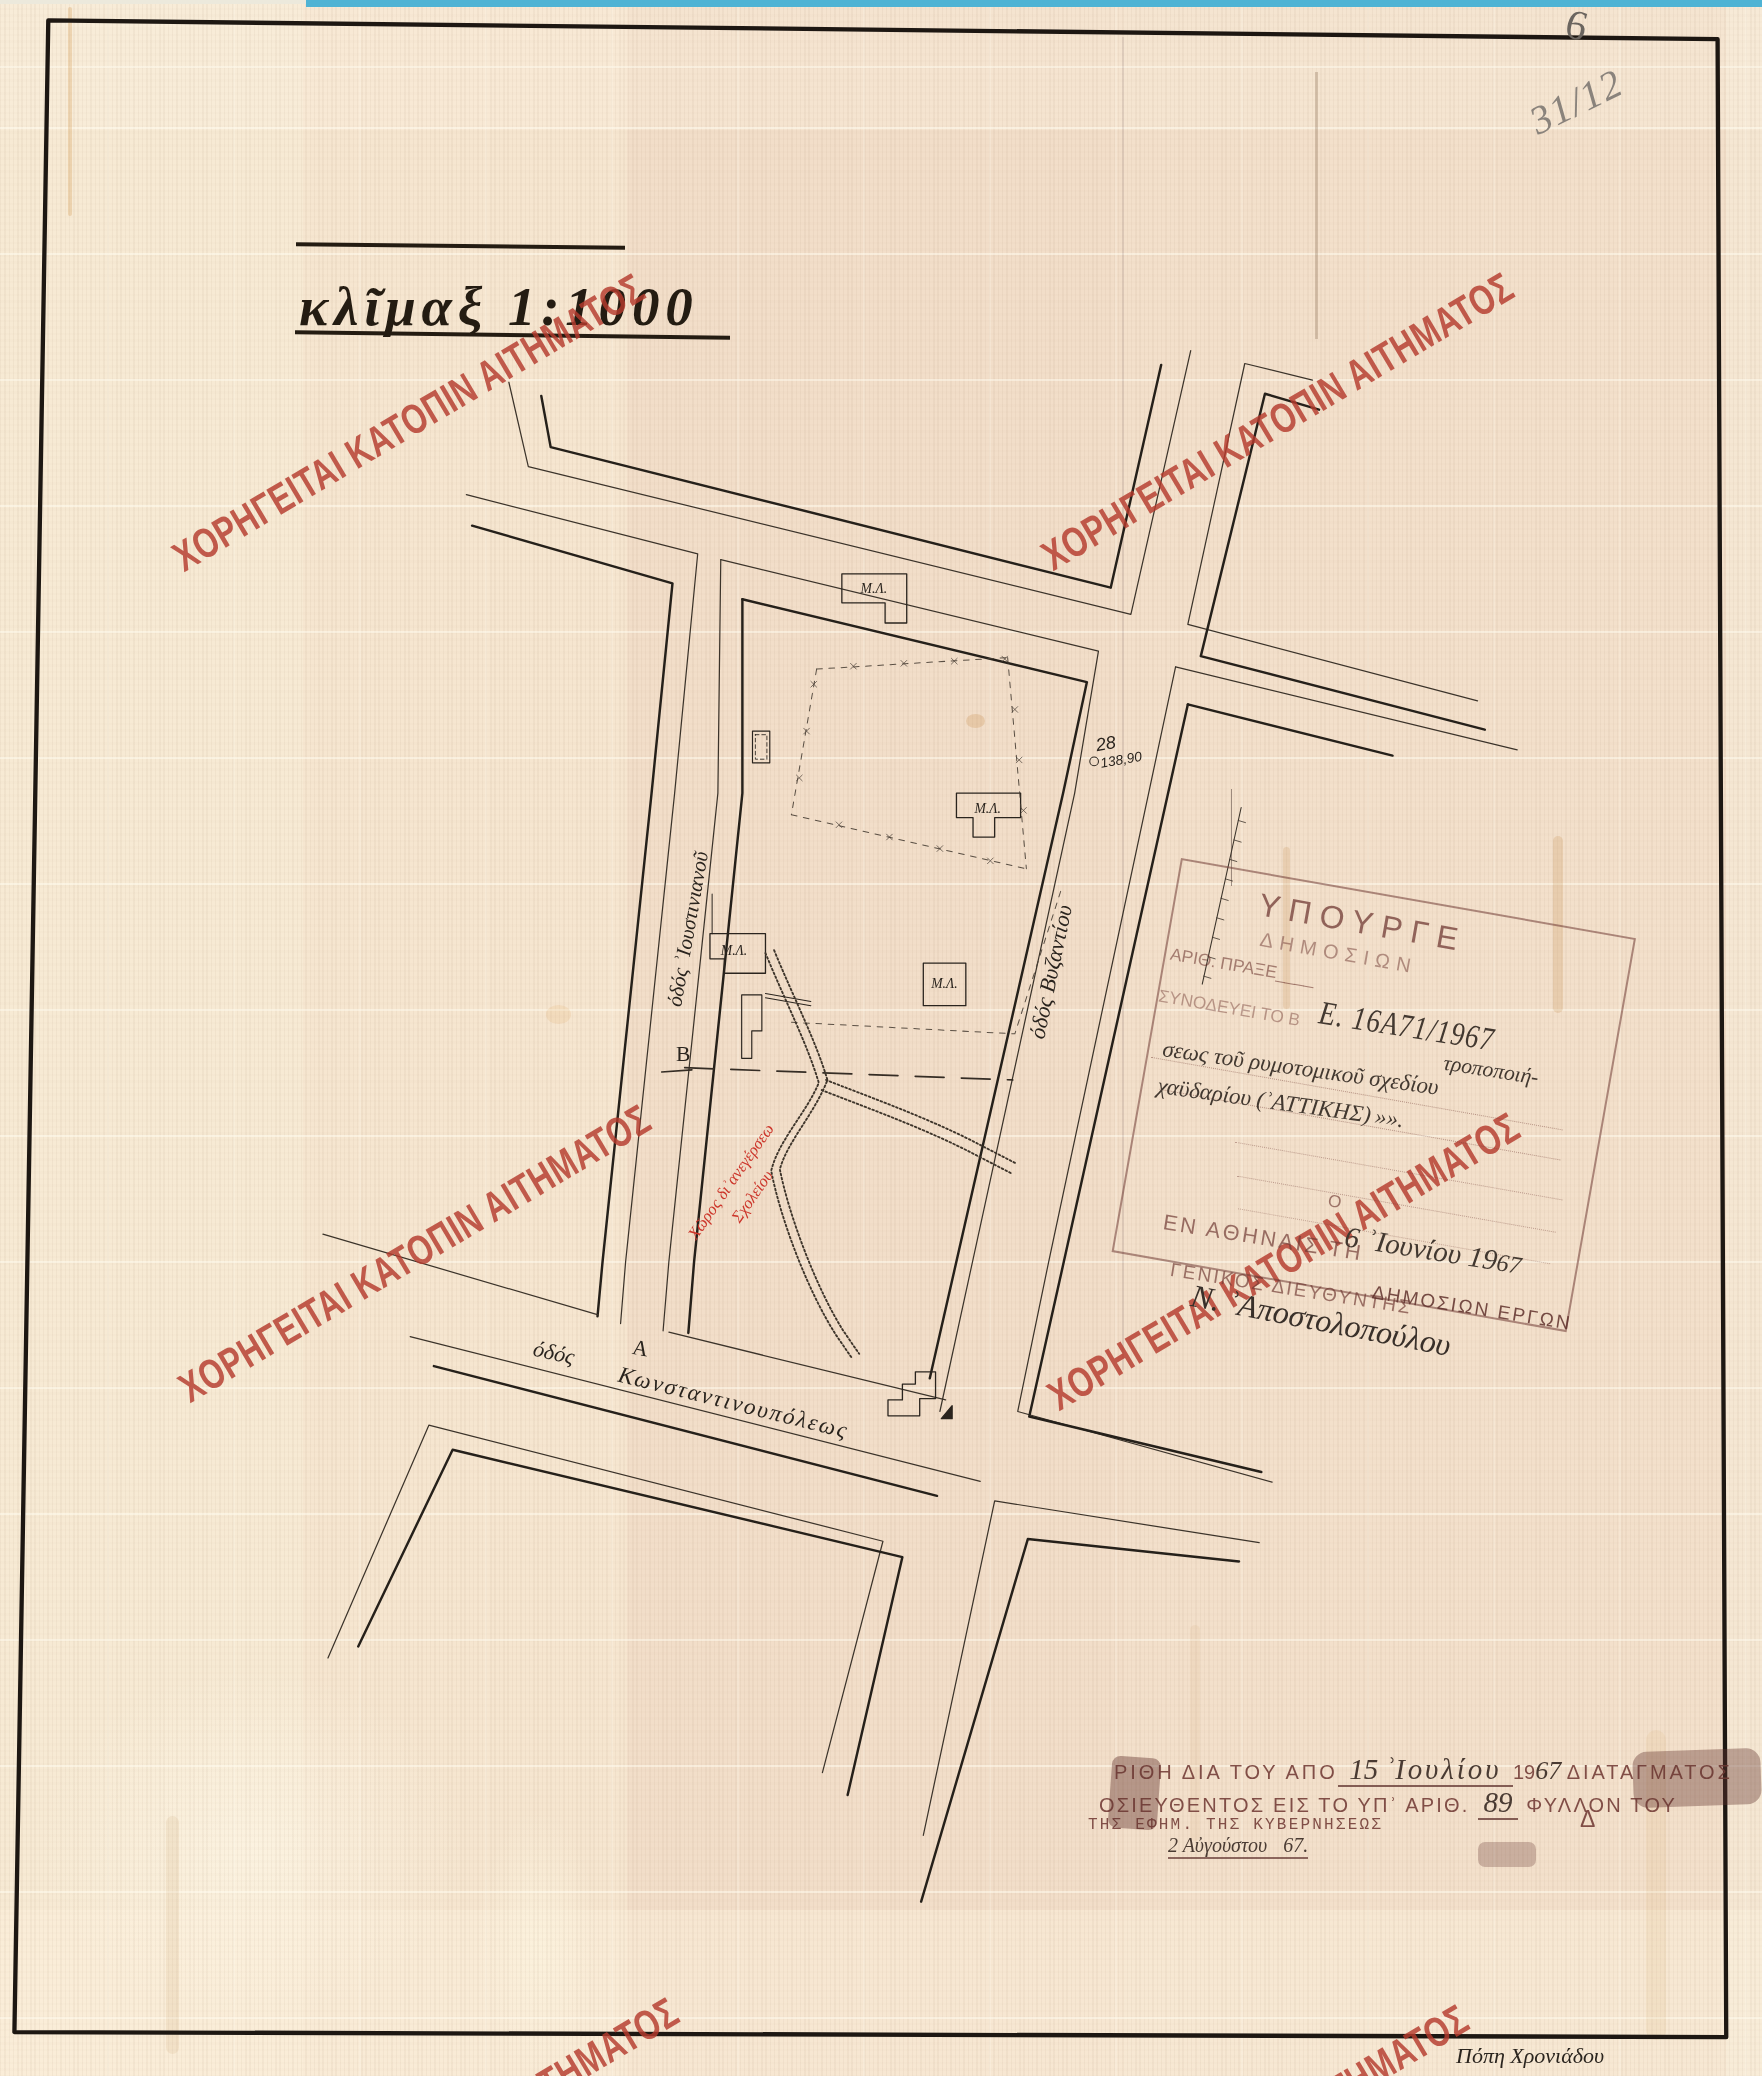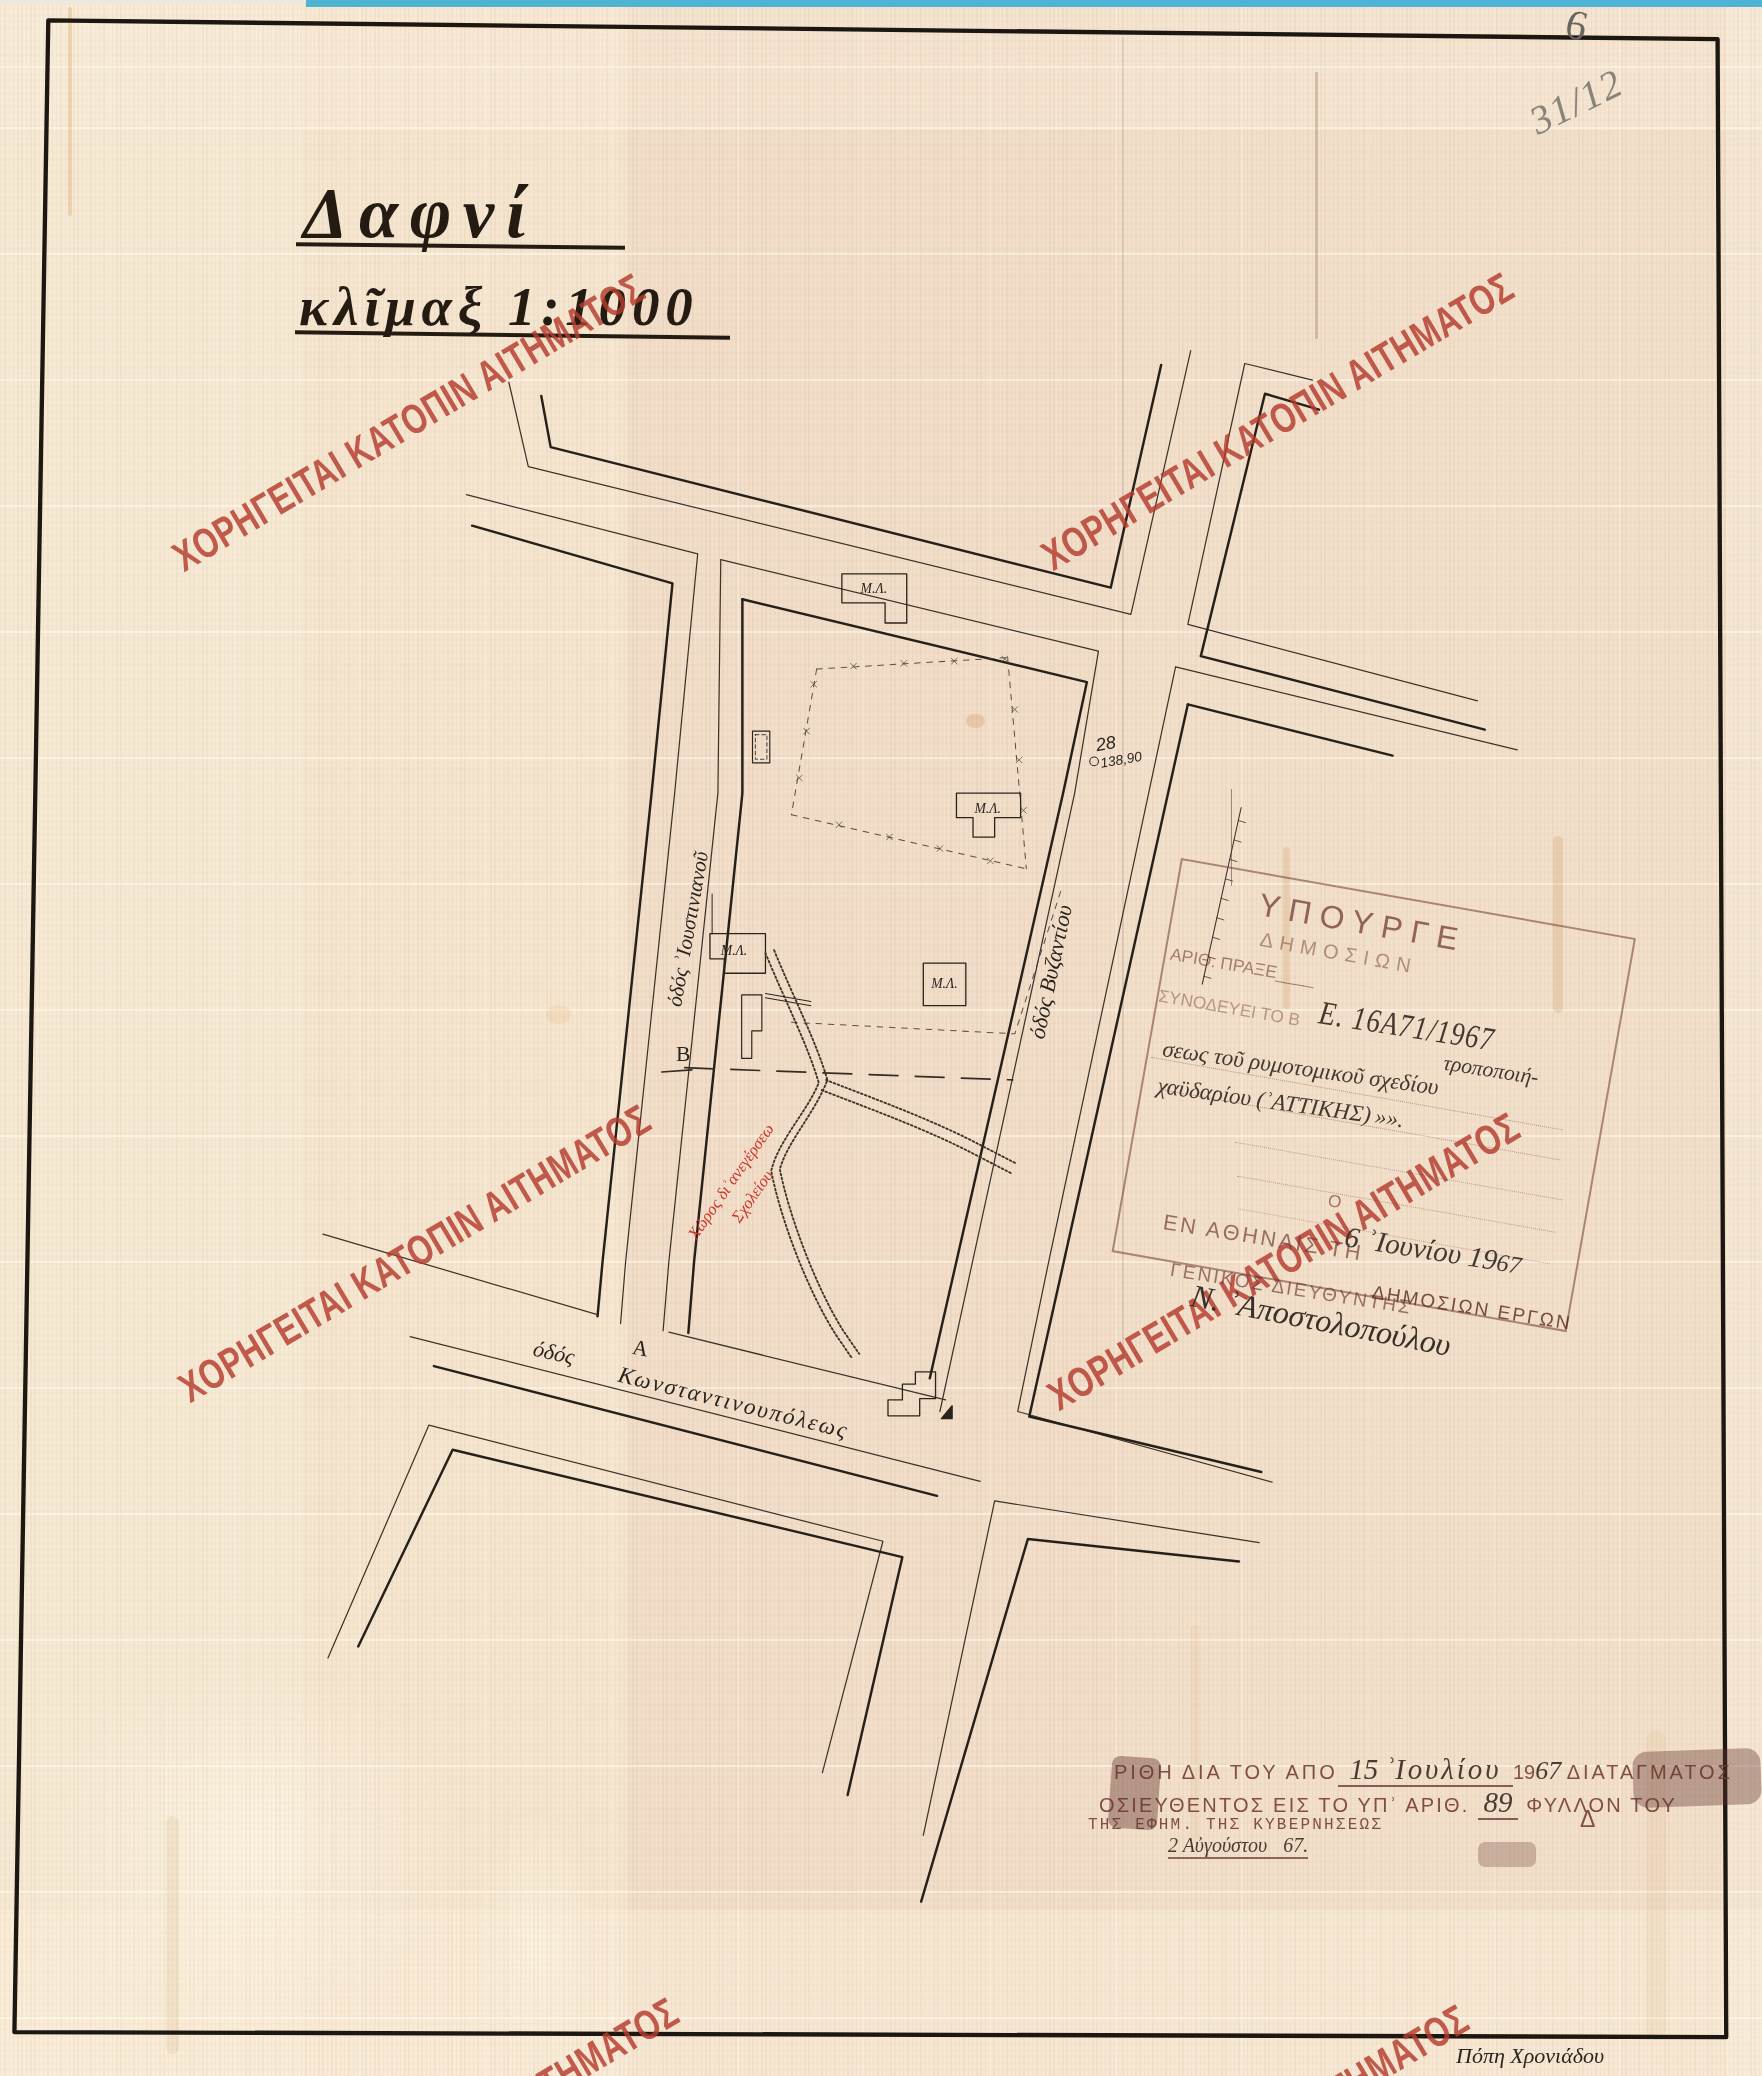--- a/index.html
+++ b/index.html
@@ -147,21 +147,20 @@
         <text x="1000" y="1325">Μ.Λ.</text>
       </g>
 
       <g transform="rotate(-55 1030 1650)" fill="#cc352a" font-size="23" font-style="italic" font-family="Liberation Serif">
         <text x="1030" y="1638" text-anchor="middle">Χῶρος διʾανεγέρσεω</text>
         <text x="1030" y="1674" text-anchor="middle">Σχολείου</text>
       </g>
     </g>
   </svg>
 
-  <div style="position:absolute;left:303px;top:173px;font-family:'Liberation Serif';font-style:italic;font-weight:bold;font-size:71px;color:#241c12;letter-spacing:11.5px;">Δαφνί</div>
   <div style="position:absolute;left:296px;top:244px;width:329px;height:4.3px;background:#241c12;transform:rotate(0.6deg);"></div>
   <div style="position:absolute;left:299px;top:275px;font-family:'Liberation Serif';font-style:italic;font-weight:bold;font-size:55px;color:#241c12;letter-spacing:5.8px;text-align:center;">κλῖμαξ 1:1000</div>
   <div style="position:absolute;left:295px;top:333px;width:435px;height:4.3px;background:#241c12;transform:rotate(0.7deg);"></div>
 
   <div style="position:absolute;left:1566px;top:1.4px;font-size:42px;color:#6b655f;font-family:'Liberation Serif';transform:rotate(14deg);">6</div>
   <div style="position:absolute;left:1527px;top:78px;font-size:40px;color:#8a837c;font-family:'Liberation Serif';font-style:italic;transform:rotate(-26deg);letter-spacing:1.4px;">31/12</div>
 
   <div class="wm" style="left:189px;top:533px;transform:rotate(-30.7deg);"><span>ΧΟΡΗΓΕΙΤΑΙ ΚΑΤΟΠΙΝ ΑΙΤΗΜΑΤΟΣ</span></div>
   <div class="wm" style="left:1058px;top:532px;transform:rotate(-30.7deg);"><span>ΧΟΡΗΓΕΙΤΑΙ ΚΑΤΟΠΙΝ ΑΙΤΗΜΑΤΟΣ</span></div>
   <div class="wm" style="left:195px;top:1364px;transform:rotate(-30.7deg);"><span>ΧΟΡΗΓΕΙΤΑΙ ΚΑΤΟΠΙΝ ΑΙΤΗΜΑΤΟΣ</span></div>

